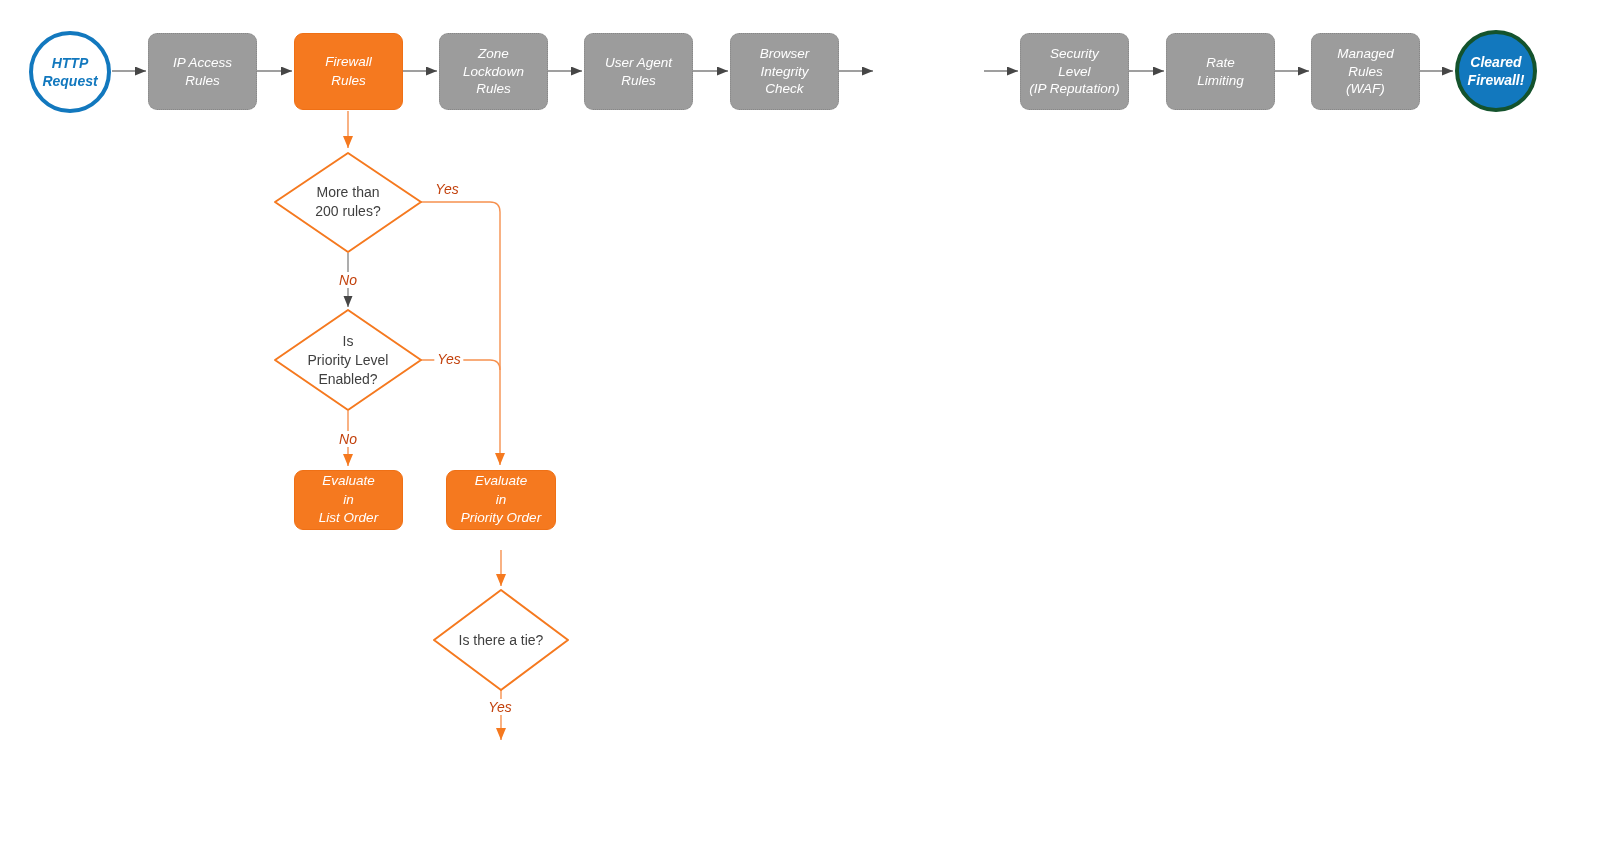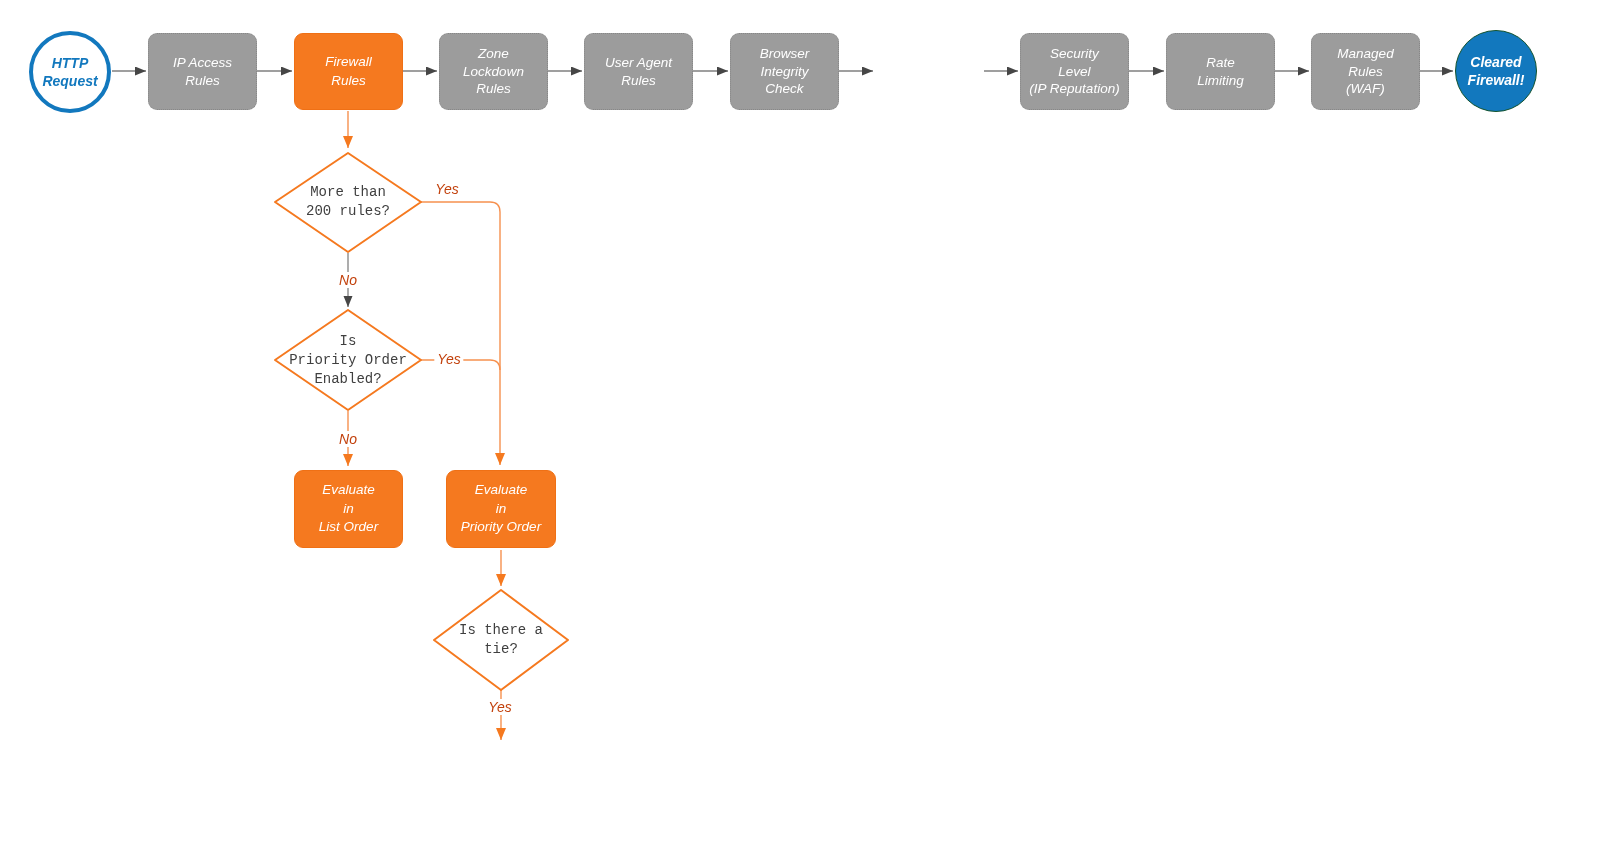--- a/index.html
+++ b/index.html
@@ -13,36 +13,36 @@
   .node{
     position:absolute;display:flex;align-items:center;justify-content:center;
     text-align:center;box-sizing:border-box;white-space:pre-line;
   }
   .step-box{
     width:109px;height:77px;border-radius:9px;
     background:#9c9c9c;border:1px dotted #878787;
     color:#ffffff;font-style:italic;font-size:13.5px;line-height:1.32;
   }
   .orange-box{
-    width:109px;height:78px;border-radius:9px;
+    width:109px;height:60px;border-radius:9px;
     background:#f5791f;border:1px solid #ef7015;
     color:#ffffff;font-style:italic;font-size:13.5px;line-height:1.38;
   }
   .terminal{
     border-radius:50%;font-weight:bold;font-style:italic;font-size:14px;line-height:1.3;
   }
   .terminal.start{
     width:82px;height:82px;background:#ffffff;border:4px solid #1278be;color:#1278be;
   }
   .terminal.end{
-    width:82px;height:82px;background:#1278be;border:1px solid #14532d;color:#ffffff;
+    width:82px;height:82px;background:#1278be;border:4px solid #14532d;color:#ffffff;
   }
   .diamond-label{
     position:absolute;transform:translate(-50%,-50%);
-    color:#3f3f3f;font-size:14px;line-height:1.35;text-align:center;white-space:pre-line;font-family:Liberation Mono, monospace;
+    color:#3f3f3f;font-size:14px;line-height:1.35;text-align:center;white-space:pre-line;
   }
   .edge-label{
     position:absolute;transform:translate(-50%,-50%);
     color:#c2410c;font-size:14px;font-style:italic;
     background:#ffffff;padding:0 3px;
   }
 </style>
 </head>
 <body>
 
@@ -132,21 +132,21 @@
   </div>
 
   <div class="node terminal end" style="left:1455px;top:30px;">
     <span>Cleared
 Firewall!</span>
   </div>
 
   <div class="diamond-label" style="left:348px;top:202px;width:110px;">More than
 200 rules?</div>
   <div class="diamond-label" style="left:348px;top:360px;width:120px;">Is
-Priority Order
+Priority Level
 Enabled?</div>
   <div class="diamond-label" style="left:501px;top:640px;width:120px;">Is there a tie?</div>
 
   <div class="edge-label" style="left:447px;top:189px;">Yes</div>
   <div class="edge-label" style="left:348px;top:280px;">No</div>
   <div class="edge-label" style="left:449px;top:359px;">Yes</div>
   <div class="edge-label" style="left:348px;top:439px;">No</div>
   <div class="edge-label" style="left:500px;top:707px;">Yes</div>
 
   <div class="node orange-box" style="left:294px;top:470px;">

